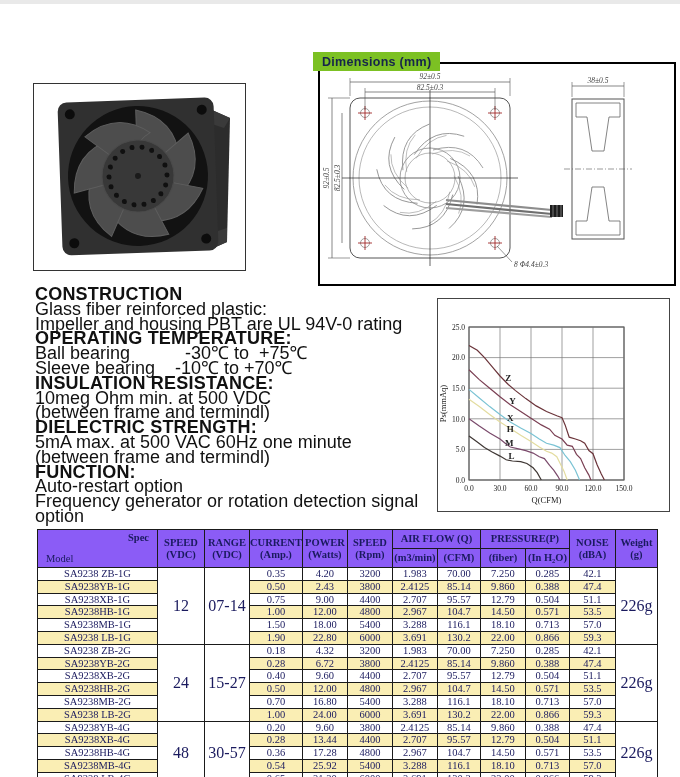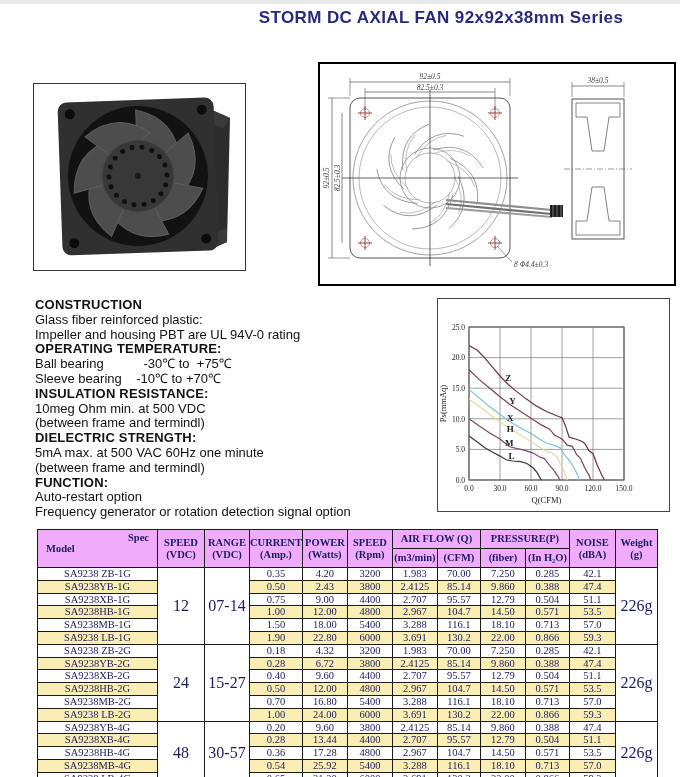--- a/index.html
+++ b/index.html
@@ -11,49 +11,49 @@
   .badge{position:absolute;background:#7cc123;color:#16254b;font-weight:bold;
          font-size:12.5px;padding:3px 9px 2px 9px;z-index:5;letter-spacing:.3px;}
   #dims-badge{left:313px;top:52px;}
   #perf-badge{left:434px;top:287px;}
   #photo-box{position:absolute;left:33px;top:83px;width:211px;height:186px;
              border:1px solid #333;background:#fff;}
   #draw-box{position:absolute;left:318px;top:62px;width:354px;height:220px;
             border:2px solid #000000;background:#fff;}
   #chart-box{position:absolute;left:437px;top:298px;width:231px;height:212px;
              border:1px solid #444;background:#fff;}
-  #specs{position:absolute;left:35px;top:298px;width:402px;color:#111;
-         font-size:13px;line-height:14.8px;white-space:pre-wrap;}
+  #specs{position:absolute;left:35px;top:287px;width:402px;color:#111;
+         font-size:18px;line-height:14.8px;white-space:pre-wrap;}
   .spec-h{font-weight:bold;letter-spacing:.2px;}
   
   #spec-table{position:absolute;left:37px;top:529px;border-collapse:collapse;
               font-family:"Liberation Serif",serif;color:#1a1a5e;
               border:1.5px solid #1a1a1a;table-layout:fixed;}
   #spec-table td,#spec-table th{border:1px solid #1a1a1a;text-align:center;
               padding:0;font-size:10.5px;line-height:11.8px;overflow:hidden;}
-  #spec-table th{height:18px;font-weight:bold;background:#f0abfc;}
+  #spec-table th{height:18px;font-weight:bold;background:#8b5cf6;}
   #spec-table td{height:11px;}
   #spec-table tr.hl td{background:#faeeb4;}
   #spec-table td.merge{background:#fff !important;font-size:16px;}
   #corner-cell{position:relative;background:#fcf5da;
      background-image:linear-gradient(to bottom right,transparent 49.5%,#1a1a1a 49.5%,#1a1a1a 50.6%,transparent 50.6%);}
   #corner-cell .tr{position:absolute;top:2px;right:8px;font-weight:bold;}
-  #corner-cell .bl{position:absolute;bottom:12px;left:8px;font-weight:bold;}
+  #corner-cell .bl{position:absolute;bottom:2px;left:8px;font-weight:normal;}
   .tick{font-family:"Liberation Serif",serif;font-size:7.5px;fill:#222;}
   .alab{font-family:"Liberation Serif",serif;font-size:8.5px;fill:#222;}
   .clabel{font-family:"Liberation Serif",serif;font-size:9px;fill:#222;font-weight:bold;}
   .dimtxt{font-family:"Liberation Serif",serif;font-style:italic;font-size:7.5px;fill:#444;}
 </style>
 </head>
 <body>
 
 <div id="page">
   <div id="topstrip"></div>
-  <div id="title">STORM DC AXIAL FAN  92x92x38mm  Series</div>
-
+
+  <div class="badge" id="dims-badge">Dimensions   (mm)</div>
 
   <div id="photo-box">
     <svg id="photo-svg" width="209" height="184" viewBox="0 0 209 184">
       <polygon points="178,26 196,34 193,158 175,166" fill="#2c2c2c"></polygon>
       <polygon points="178,26 196,34 190,44 172,38" fill="#3a3a3a"></polygon>
       <polygon points="175,150 193,144 193,158 175,166" fill="#3a3a3a"></polygon>
       <g transform="rotate(-2 103 92)">
         <rect x="26" y="16" width="156" height="153" rx="9" fill="#303030"></rect>
         <circle cx="104" cy="92" r="70" fill="#121212"></circle>
         <g id="photo-blades">

